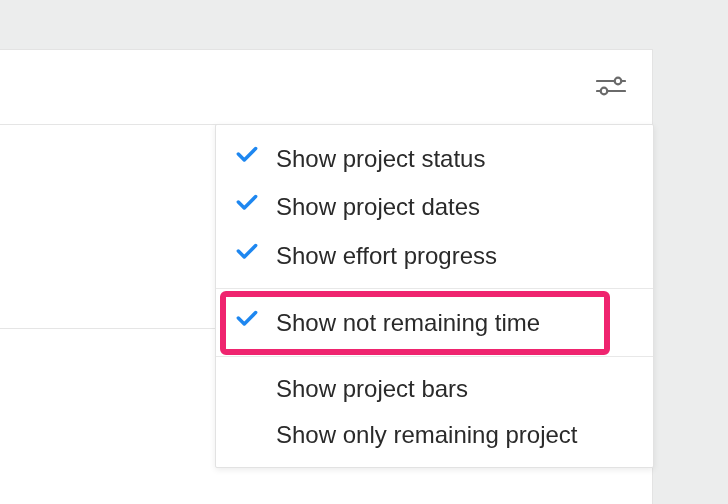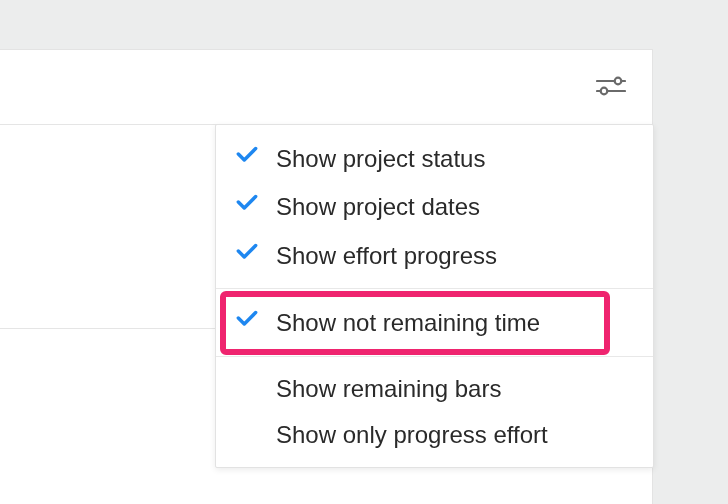--- a/index.html
+++ b/index.html
@@ -165,22 +165,22 @@
       </span>
       <span class="label">Show not remaining time</span>
     </div>
   </div>
 
   <div class="menu-sep"></div>
 
   <div class="menu-group">
     <div class="menu-item">
       <span class="check-slot"></span>
-      <span class="label">Show remaining bars</span>
+      <span class="label">Show project bars</span>
     </div>
     <div class="menu-item">
       <span class="check-slot"></span>
-      <span class="label">Show only progress effort</span>
+      <span class="label">Show only remaining project</span>
     </div>
   </div>
 </div>
 
 <div class="highlight-box"></div>
 
 </body></html>

